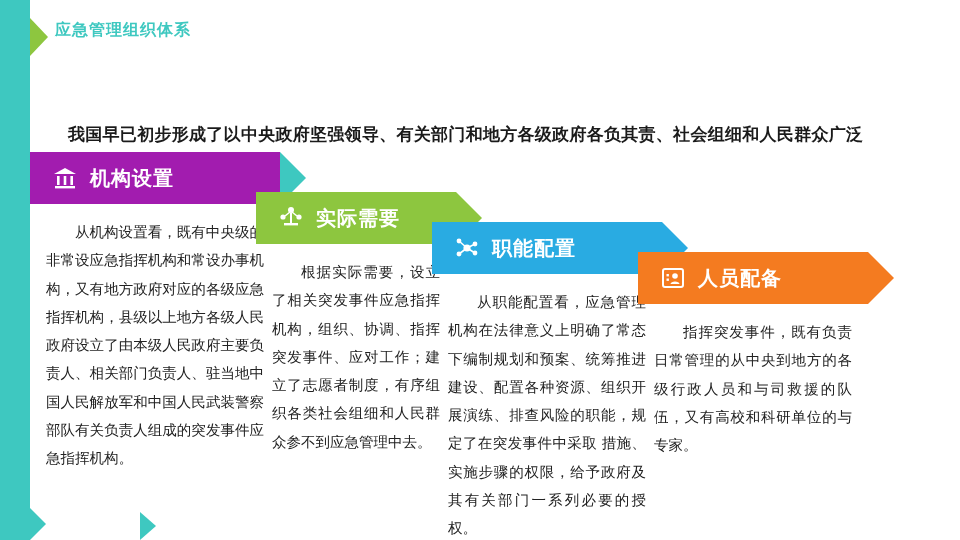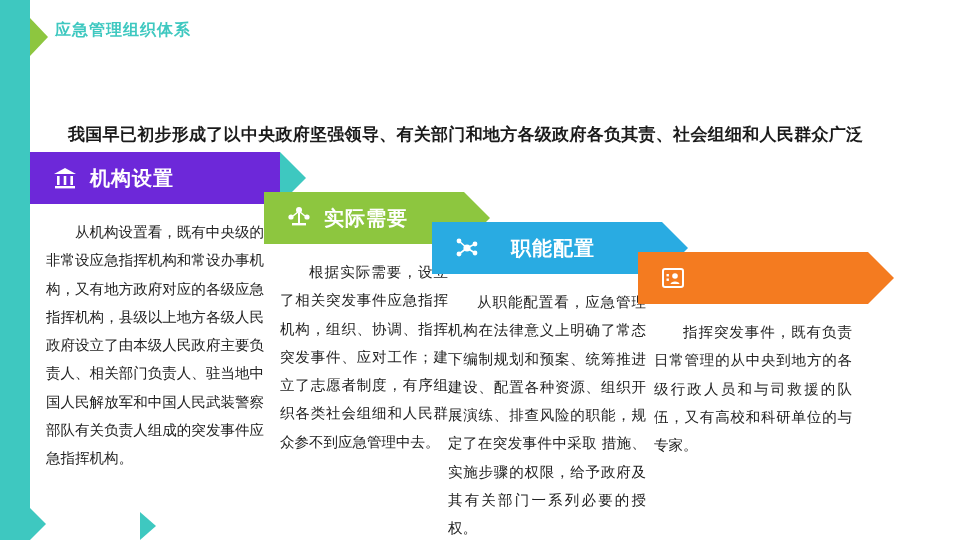--- a/index.html
+++ b/index.html
@@ -111,33 +111,33 @@
     font-size: 14.5px;
     color: #222222;
     line-height: 1.95;
     text-align: justify;
     text-indent: 2em;
     padding: 14px 16px 0 16px;
   }
 
   
   #col1 { left: 30px; top: 152px; width: 250px; }
-  #col1 .col-head { background: #6d28d9; }
+  #col1 .col-head { background: #a21caf; }
   #col1 .col-head .arrow { border-left: 26px solid #3ec8c0; }
   #col1 .col-body { width: 218px; }
 
   
-  #col2 { left: 264px; top: 192px; width: 200px; }
+  #col2 { left: 256px; top: 192px; width: 200px; }
   #col2 .col-head { background: #8dc63f; }
   #col2 .col-head .arrow { border-left: 26px solid #8dc63f; }
   #col2 .col-body { width: 168px; }
 
   
   #col3 { left: 432px; top: 222px; width: 230px; }
-  #col3 .col-head { background: #29abe2; gap: 19px; }
+  #col3 .col-head { background: #29abe2; }
   #col3 .col-head .arrow { border-left: 26px solid #29abe2; }
   #col3 .col-body { width: 198px; }
 
   
   #col4 { left: 638px; top: 252px; width: 230px; }
   #col4 .col-head { background: #f47b20; }
   #col4 .col-head .arrow { border-left: 26px solid #f47b20; }
   #col4 .col-body { width: 198px; }
 
   .icon svg { display: block; }
@@ -212,16 +212,17 @@
   <div class="col-head">
     <span class="icon">
       <svg width="26" height="26" viewBox="0 0 26 26">
         <rect x="3" y="4" width="20" height="18" rx="2" fill="none" stroke="#ffffff" stroke-width="2"></rect>
         <circle cx="15" cy="11" r="2.8" fill="#ffffff"></circle>
         <path d="M10.5 19 C10.5 15.6 19.5 15.6 19.5 19 Z" fill="#ffffff"></path>
         <rect x="6.5" y="9" width="2.4" height="2.4" fill="#ffffff"></rect>
         <rect x="6.5" y="13.5" width="2.4" height="2.4" fill="#ffffff"></rect>
       </svg>
     </span>
+    <span class="label">人员配备</span>
     <span class="arrow"></span>
   </div>
   <div class="col-body">指挥突发事件，既有负责日常管理的从中央到地方的各级行政人员和与司救援的队伍，又有高校和科研单位的与专家。</div>
 </div>
 
 </body></html>

